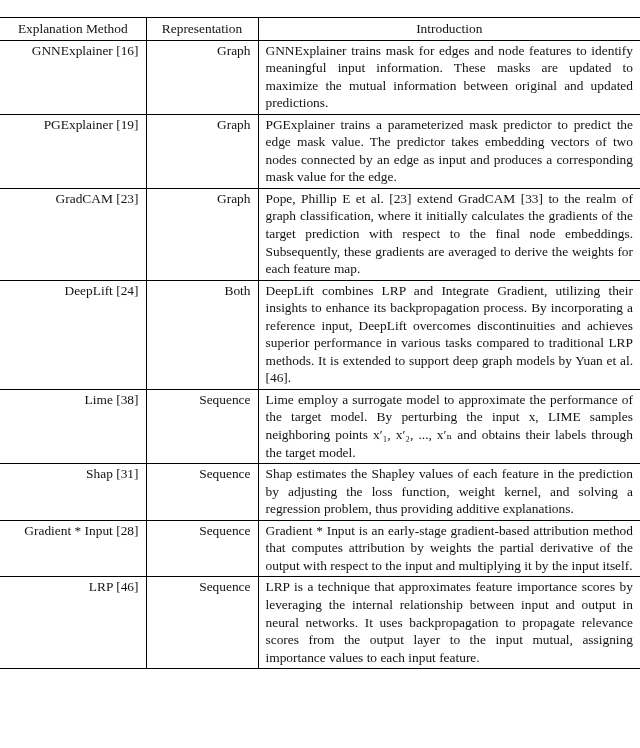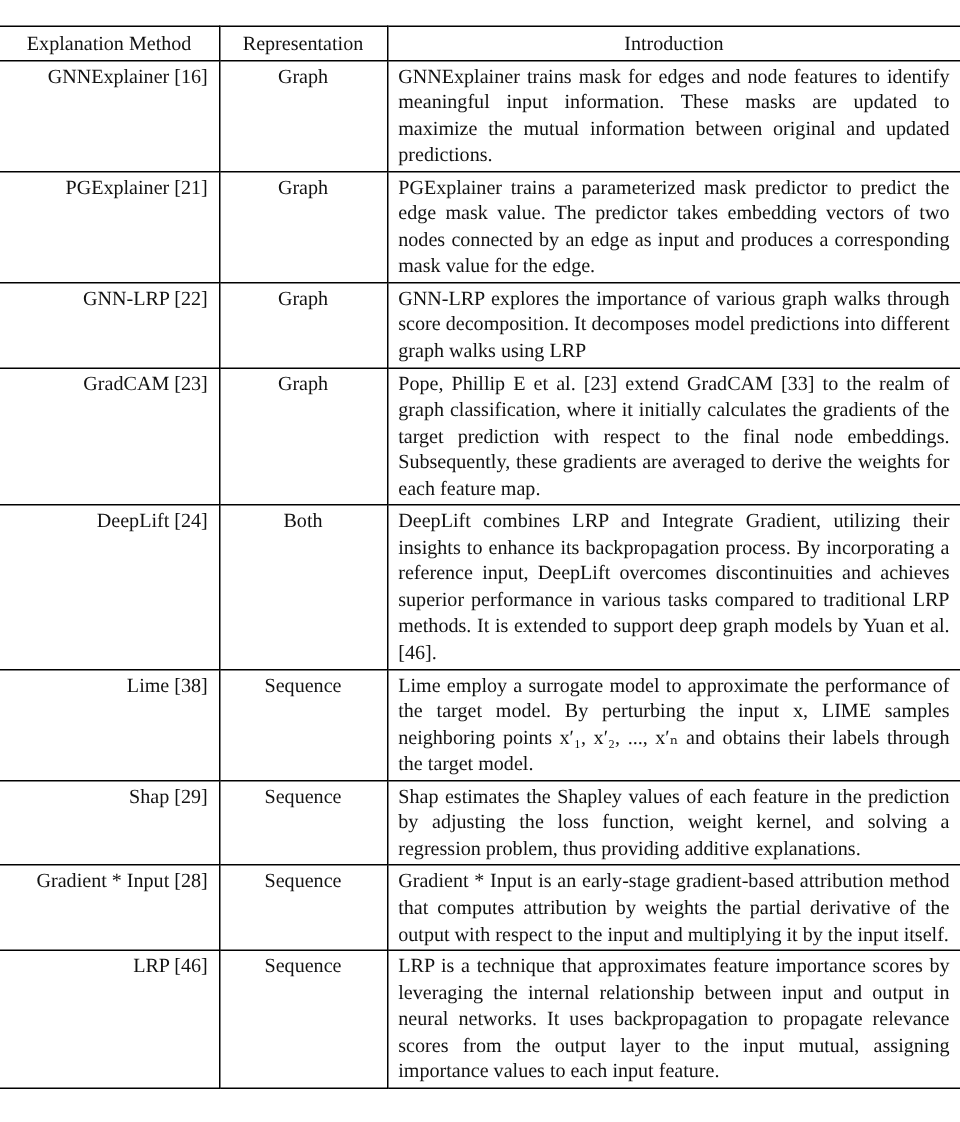--- a/index.html
+++ b/index.html
@@ -46,21 +46,21 @@
   }
   col.col-method { width: 146px; }
   col.col-repr   { width: 112px; }
   col.col-intro  { width: 382px; }
 
   td.cell-method {
     text-align: right;
     padding-top: 2px;
   }
   td.cell-repr {
-    text-align: center;
+    text-align: right;
     padding-top: 2px;
   }
   td.cell-intro {
     text-align: justify;
     text-justify: inter-word;
     hyphens: auto;
     -webkit-hyphens: auto;
   }
 </style>
 </head>
@@ -80,46 +80,41 @@
         <th>Introduction</th>
       </tr>
     </thead>
     <tbody>
       <tr>
         <td class="cell-method">GNNExplainer [16]</td>
         <td class="cell-repr">Graph</td>
         <td class="cell-intro">GNNExplainer trains mask for edges and node features to identify meaningful input information. These masks are updated to maximize the mutual information between original and updated predictions.</td>
       </tr>
       <tr>
-        <td class="cell-method">PGExplainer [21]</td>
+        <td class="cell-method">PGExplainer [19]</td>
         <td class="cell-repr">Graph</td>
         <td class="cell-intro">PGExplainer trains a parameterized mask predictor to predict the edge mask value. The predictor takes embedding vectors of two nodes connected by an edge as input and produces a corresponding mask value for the edge.</td>
-      </tr>
-      <tr>
-        <td class="cell-method">GNN-LRP [22]</td>
-        <td class="cell-repr">Graph</td>
-        <td class="cell-intro">GNN-LRP explores the importance of various graph walks through score decomposition. It decomposes model predictions into different graph walks using LRP</td>
       </tr>
       <tr>
         <td class="cell-method">GradCAM [23]</td>
         <td class="cell-repr">Graph</td>
         <td class="cell-intro">Pope, Phillip E et al. [23] extend GradCAM [33] to the realm of graph classification, where it initially calculates the gradients of the target prediction with respect to the final node embeddings. Subsequently, these gradients are averaged to derive the weights for each feature map.</td>
       </tr>
       <tr>
         <td class="cell-method">DeepLift [24]</td>
         <td class="cell-repr">Both</td>
         <td class="cell-intro">DeepLift combines LRP and Integrate Gradient, utilizing their insights to enhance its backpropagation process. By incorporating a reference input, DeepLift overcomes discontinuities and achieves superior performance in various tasks compared to traditional LRP methods. It is extended to support deep graph models by Yuan et al. [46].</td>
       </tr>
       <tr>
         <td class="cell-method">Lime [38]</td>
         <td class="cell-repr">Sequence</td>
         <td class="cell-intro">Lime employ a surrogate model to approximate the performance of the target model. By perturbing the input x, LIME samples neighboring points x′₁, x′₂, ..., x′ₙ and obtains their labels through the target model.</td>
       </tr>
       <tr>
-        <td class="cell-method">Shap [29]</td>
+        <td class="cell-method">Shap [31]</td>
         <td class="cell-repr">Sequence</td>
         <td class="cell-intro">Shap estimates the Shapley values of each feature in the prediction by adjusting the loss function, weight kernel, and solving a regression problem, thus providing additive explanations.</td>
       </tr>
       <tr>
         <td class="cell-method">Gradient * Input [28]</td>
         <td class="cell-repr">Sequence</td>
         <td class="cell-intro">Gradient * Input is an early-stage gradient-based attribution method that computes attribution by weights the partial derivative of the output with respect to the input and multiplying it by the input itself.</td>
       </tr>
       <tr>
         <td class="cell-method">LRP [46]</td>

